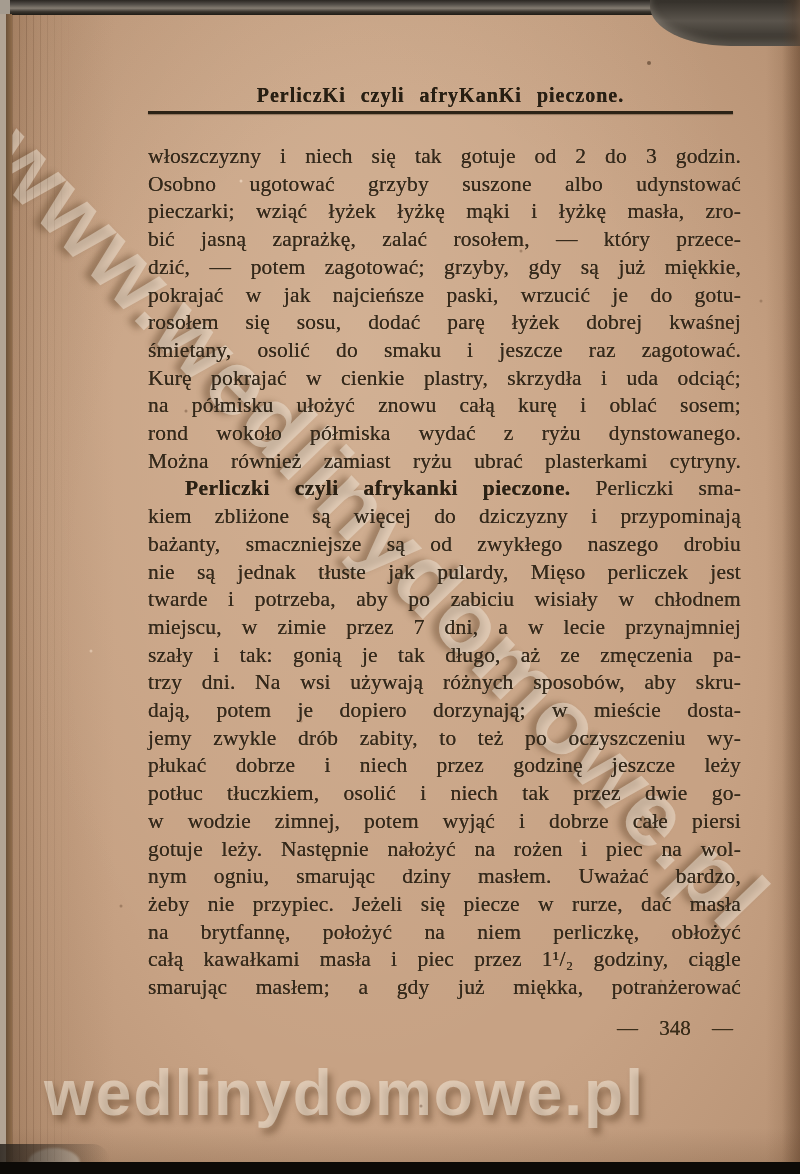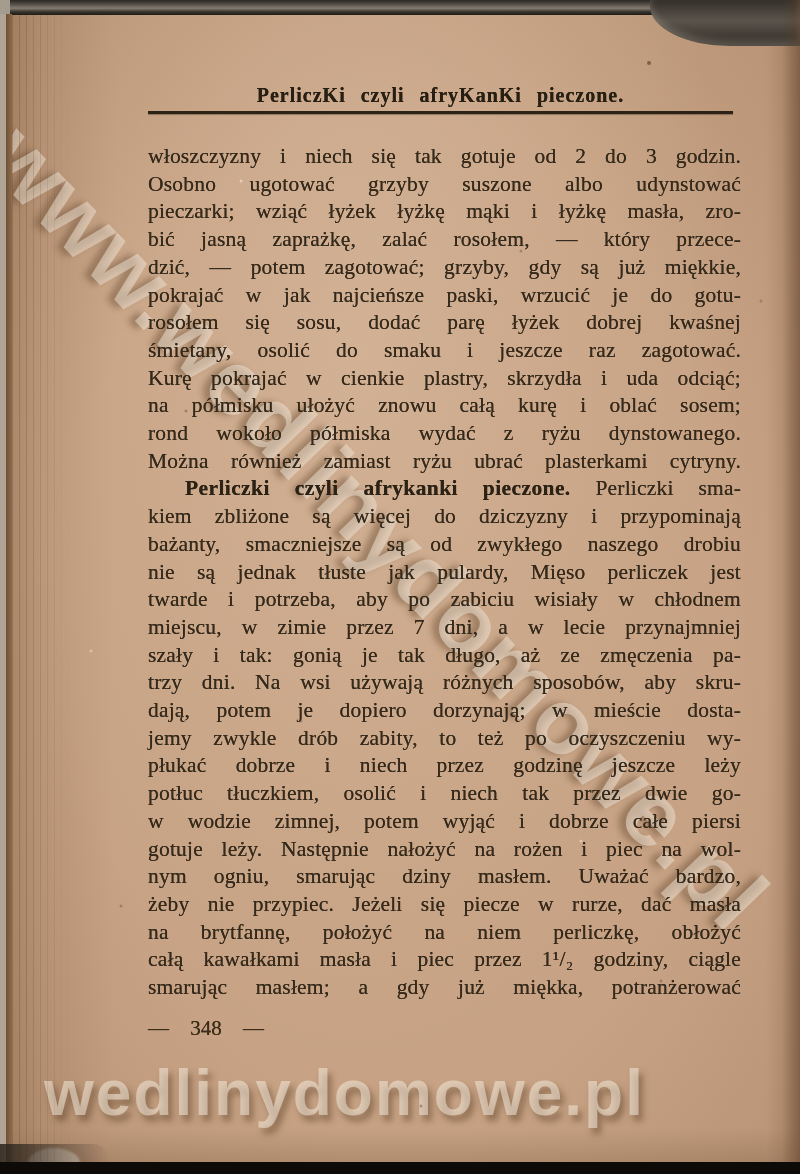--- a/index.html
+++ b/index.html
@@ -53,21 +53,21 @@
   .running-head{width:585px;text-align:center;font-weight:bold;font-size:20px;
     letter-spacing:1px;word-spacing:9px;color:#281f13;
     text-shadow:0 0 0.4px #281f13;}
   .head-rule{width:585px;height:3px;background:#2c2316;margin-top:4px;
     box-shadow:0 1px 1px rgba(60,45,25,0.4);}
   .text-block{margin-top:29px;width:593px;font-size:21.5px;line-height:27.7px;
     letter-spacing:0.2px;text-shadow:0 0 0.5px rgba(52,41,27,0.9);}
   .line{text-align:justify;text-align-last:justify;}
   .line.indent{padding-left:37px;}
   .line .bold{font-weight:bold;letter-spacing:0.4px;color:#2b2114;}
-  .page-number{width:585px;text-align:left;margin-top:14px;font-size:21px;
+  .page-number{width:585px;text-align:right;margin-top:14px;font-size:21px;
     word-spacing:16px;color:#3a2d1a;text-shadow:0 0 0.4px #3a2d1a;}
   
   .specks{position:absolute;left:0;top:0;width:2px;height:2px;border-radius:50%;
     box-shadow:
       648px 62px 0 1px rgba(70,48,30,0.55), 185px 410px 0 0.5px rgba(90,60,40,0.4),
       520px 250px 0 0.5px rgba(90,60,40,0.35), 700px 520px 0 0.5px rgba(90,60,40,0.35),
       300px 720px 0 0.5px rgba(90,60,40,0.3), 120px 905px 0 0.5px rgba(90,60,40,0.35),
       660px 980px 0 0.5px rgba(90,60,40,0.35), 420px 1105px 0 0.5px rgba(90,60,40,0.4),
       760px 300px 0 0.5px rgba(90,60,40,0.3), 240px 180px 0 0.5px rgba(255,240,220,0.5),
       580px 840px 0 0.5px rgba(255,240,220,0.45), 90px 650px 0 0.5px rgba(255,240,220,0.4);}

